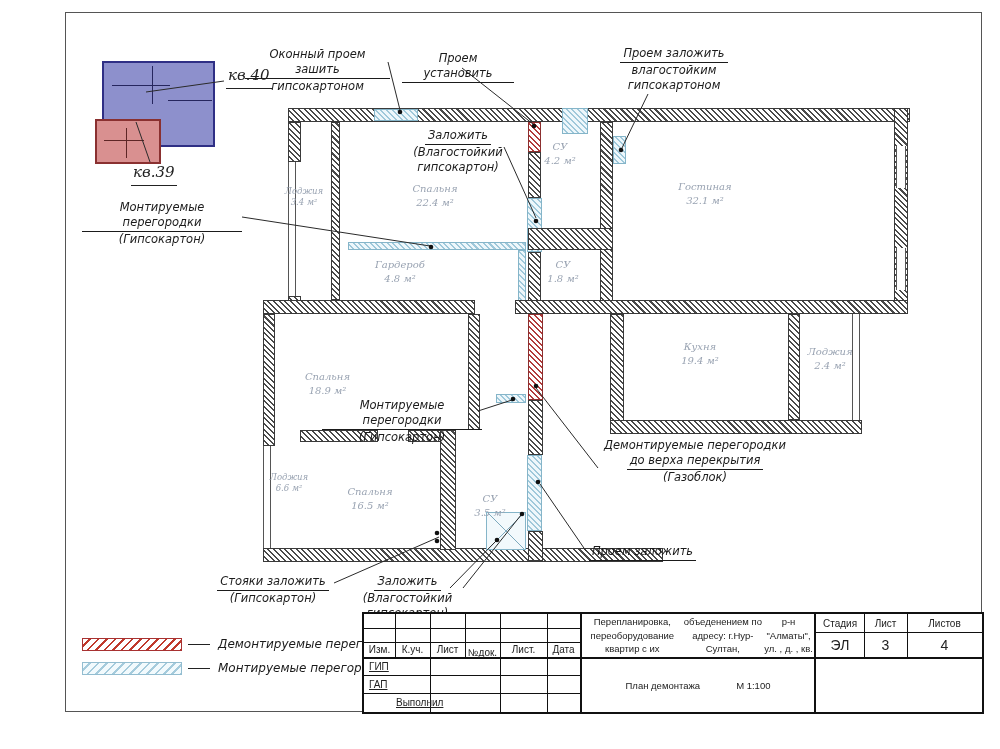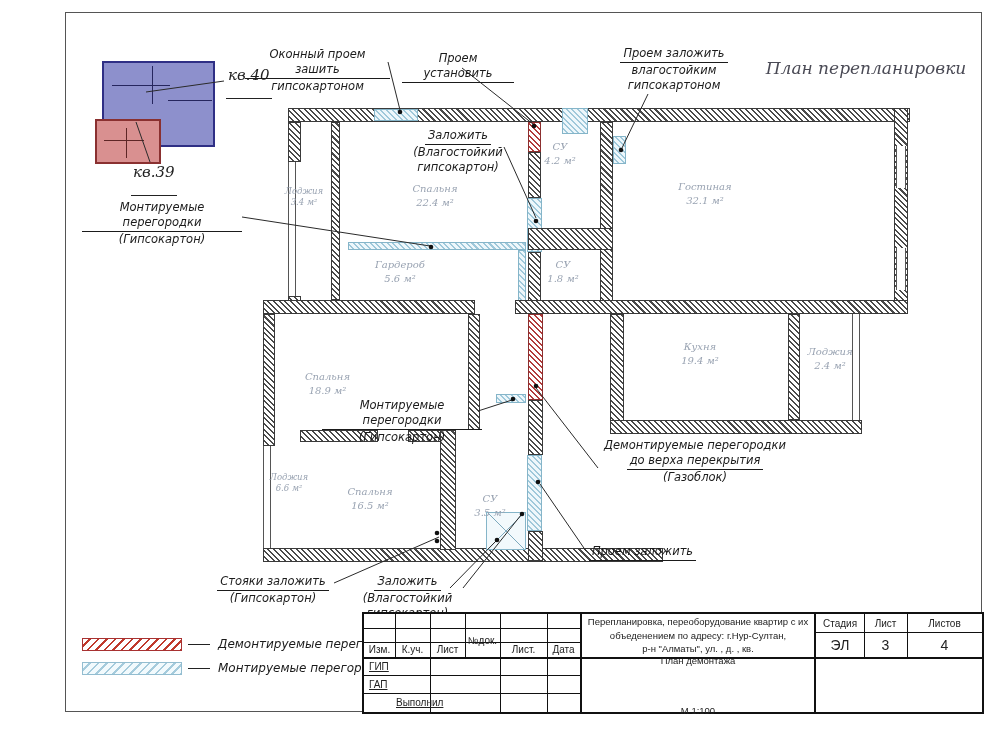--- a/index.html
+++ b/index.html
@@ -24,44 +24,43 @@
   .room{position:absolute;font:italic 10px "DejaVu Serif",serif;color:#99a3b2;
         text-align:center;line-height:1.35;z-index:20;}
   .room.small{font-size:8.5px;}
   .ptitle{position:absolute;left:760px;top:58px;width:212px;text-align:center;
           font:italic 17px "DejaVu Serif",serif;color:#4a4a55;}
   .wm{position:absolute;left:700px;top:701px;width:295px;text-align:right;
       font:italic bold 30px "DejaVu Serif",serif;color:#2d2dd0;letter-spacing:2px;opacity:.9;z-index:50;}
   
   .inset div{position:absolute;box-sizing:border-box;}
   .kv{position:absolute;font:italic 15px "DejaVu Serif",serif;color:#222;z-index:30;}
-  .kv span{border-bottom:1.3px solid #222;padding:0 2px 14px 2px;}
+  .kv span{border-bottom:1.3px solid #222;padding:0 2px 4px 2px;}
   
   .lg-sw{position:absolute;width:100px;height:13px;box-sizing:border-box;}
   .lg-dem{background:repeating-linear-gradient(135deg,#fff 0 4px,#c0392b 4px 6px);border:1.5px solid #a83232;}
   .lg-mnt{background:repeating-linear-gradient(135deg,#f2fafd 0 4px,#a5cbdc 4px 6px);border:1.5px solid #93bdd0;}
   .lg-lb{position:absolute;font:italic 12px "DejaVu Sans",sans-serif;color:#1b1b1b;}
   .lg-dash{position:absolute;width:22px;border-top:1.5px solid #222;}
   
   .tb{position:absolute;left:362px;top:612px;width:618px;height:98px;border:2px solid #111;box-sizing:content-box;z-index:40;background:#fff;}
   .tb .ln{position:absolute;background:#111;}
   .tb .cell{position:absolute;display:flex;align-items:center;justify-content:center;
             font:10px "Liberation Sans",sans-serif;color:#222;text-align:center;}
   .tb .lcell{justify-content:flex-start;padding-left:5px;box-sizing:border-box;text-decoration:underline;}
   .tb .big{font-size:14px;}
-  .tb .proj{flex-direction:column;font-size:9.5px;line-height:1.45;}
+  .tb .proj{font-size:9.5px;line-height:1.45;}
   svg.lead{position:absolute;left:0;top:0;z-index:25;}
 </style>
 </head>
 <body>
 
 <div class="sheet">
   <div class="frame"></div>
 
-  <div class="ptitle">План перепланировки</div>
 
   <div class="inset">
     <div style="left:102px;top:61px;width:113px;height:60px;background:#8d90cc;border:2px solid #2f2f85;"></div>
     <div style="left:150px;top:119px;width:65px;height:28px;background:#8d90cc;border:2px solid #2f2f85;border-top:none;"></div>
     <div style="left:95px;top:119px;width:66px;height:45px;background:#d99090;border:2px solid #8a3030;"></div>
     <div style="left:112px;top:85px;width:58px;height:1px;background:#26265e;"></div>
     <div style="left:152px;top:66px;width:1px;height:38px;background:#26265e;"></div>
     <div style="left:168px;top:100px;width:44px;height:1px;background:#26265e;"></div>
     <div style="left:104px;top:140px;width:40px;height:1px;background:#5e2626;"></div>
     <div style="left:126px;top:128px;width:1px;height:30px;background:#5e2626;"></div>
@@ -105,21 +104,21 @@
     <div class="wbx" style="left:486px;top:512px;width:40px;height:38px;"></div>
     <div class="wb" style="left:496px;top:394px;width:30px;height:9px;"></div>
     <div class="wl" style="left:610px;top:314px;width:14px;height:120px;"></div>
     <div class="wl" style="left:610px;top:420px;width:252px;height:14px;"></div>
     <div class="wl" style="left:788px;top:314px;width:12px;height:106px;"></div>
     <div class="glv" style="left:852px;top:314px;width:8px;height:106px;"></div>
   </div>
 
   <div class="room small" style="left:272px;top:186px;width:64px;"><span>Лоджия</span><br><span>3.4 м²</span></div>
   <div class="room" style="left:390px;top:182px;width:90px;"><span>Спальня</span><br><span>22.4 м²</span></div>
-  <div class="room" style="left:355px;top:258px;width:90px;"><span>Гардероб</span><br><span>5.6 м²</span></div>
+  <div class="room" style="left:355px;top:258px;width:90px;"><span>Гардероб</span><br><span>4.8 м²</span></div>
   <div class="room" style="left:525px;top:140px;width:70px;"><span>СУ</span><br><span>4.2 м²</span></div>
   <div class="room" style="left:528px;top:258px;width:70px;"><span>СУ</span><br><span>1.8 м²</span></div>
   <div class="room" style="left:655px;top:180px;width:100px;"><span>Гостиная</span><br><span>32.1 м²</span></div>
   <div class="room" style="left:280px;top:370px;width:95px;"><span>Спальня</span><br><span>18.9 м²</span></div>
   <div class="room" style="left:655px;top:340px;width:90px;"><span>Кухня</span><br><span>19.4 м²</span></div>
   <div class="room" style="left:795px;top:345px;width:70px;"><span>Лоджия</span><br><span>2.4 м²</span></div>
   <div class="room small" style="left:258px;top:472px;width:62px;"><span>Лоджия</span><br><span>6.6 м²</span></div>
   <div class="room" style="left:325px;top:485px;width:90px;"><span>Спальня</span><br><span>16.5 м²</span></div>
   <div class="room" style="left:455px;top:492px;width:70px;"><span>СУ</span><br><span>3.5 м²</span></div>
 
@@ -221,21 +220,21 @@
     <div class="ln" style="left:0;top:14px;width:216px;height:1px;"></div>
     <div class="ln" style="left:0;top:28px;width:216px;height:1px;"></div>
     <div class="ln" style="left:0;top:43px;width:618px;height:2px;"></div>
     <div class="ln" style="left:0;top:61px;width:216px;height:1px;"></div>
     <div class="ln" style="left:0;top:79px;width:216px;height:1px;"></div>
     <div class="ln" style="left:450px;top:18px;width:168px;height:1px;"></div>
 
     <div class="cell" style="left:0;top:28px;width:31px;height:15px;">Изм.</div>
     <div class="cell" style="left:31px;top:28px;width:35px;height:15px;">К.уч.</div>
     <div class="cell" style="left:66px;top:28px;width:35px;height:15px;">Лист</div>
-    <div class="cell" style="left:101px;top:16px;width:35px;height:21px;">№док.</div>
+    <div class="cell" style="left:101px;top:28px;width:35px;height:21px;">№док.</div>
     <div class="cell" style="left:136px;top:28px;width:47px;height:15px;">Лист.</div>
     <div class="cell" style="left:183px;top:28px;width:33px;height:15px;">Дата</div>
 
     <div class="cell lcell" style="left:0;top:43px;width:66px;height:18px;">ГИП</div>
     <div class="cell lcell" style="left:0;top:61px;width:66px;height:18px;">ГАП</div>
     <div class="cell lcell" style="left:0;top:79px;width:66px;height:19px;padding-left:32px;">Выполнил</div>
 
     <div class="cell proj" style="left:218px;top:0;width:232px;height:43px;">
       <span>Перепланировка, переоборудование квартир с их</span>
       <span>объеденением по адресу: г.Нур-Султан,</span>

